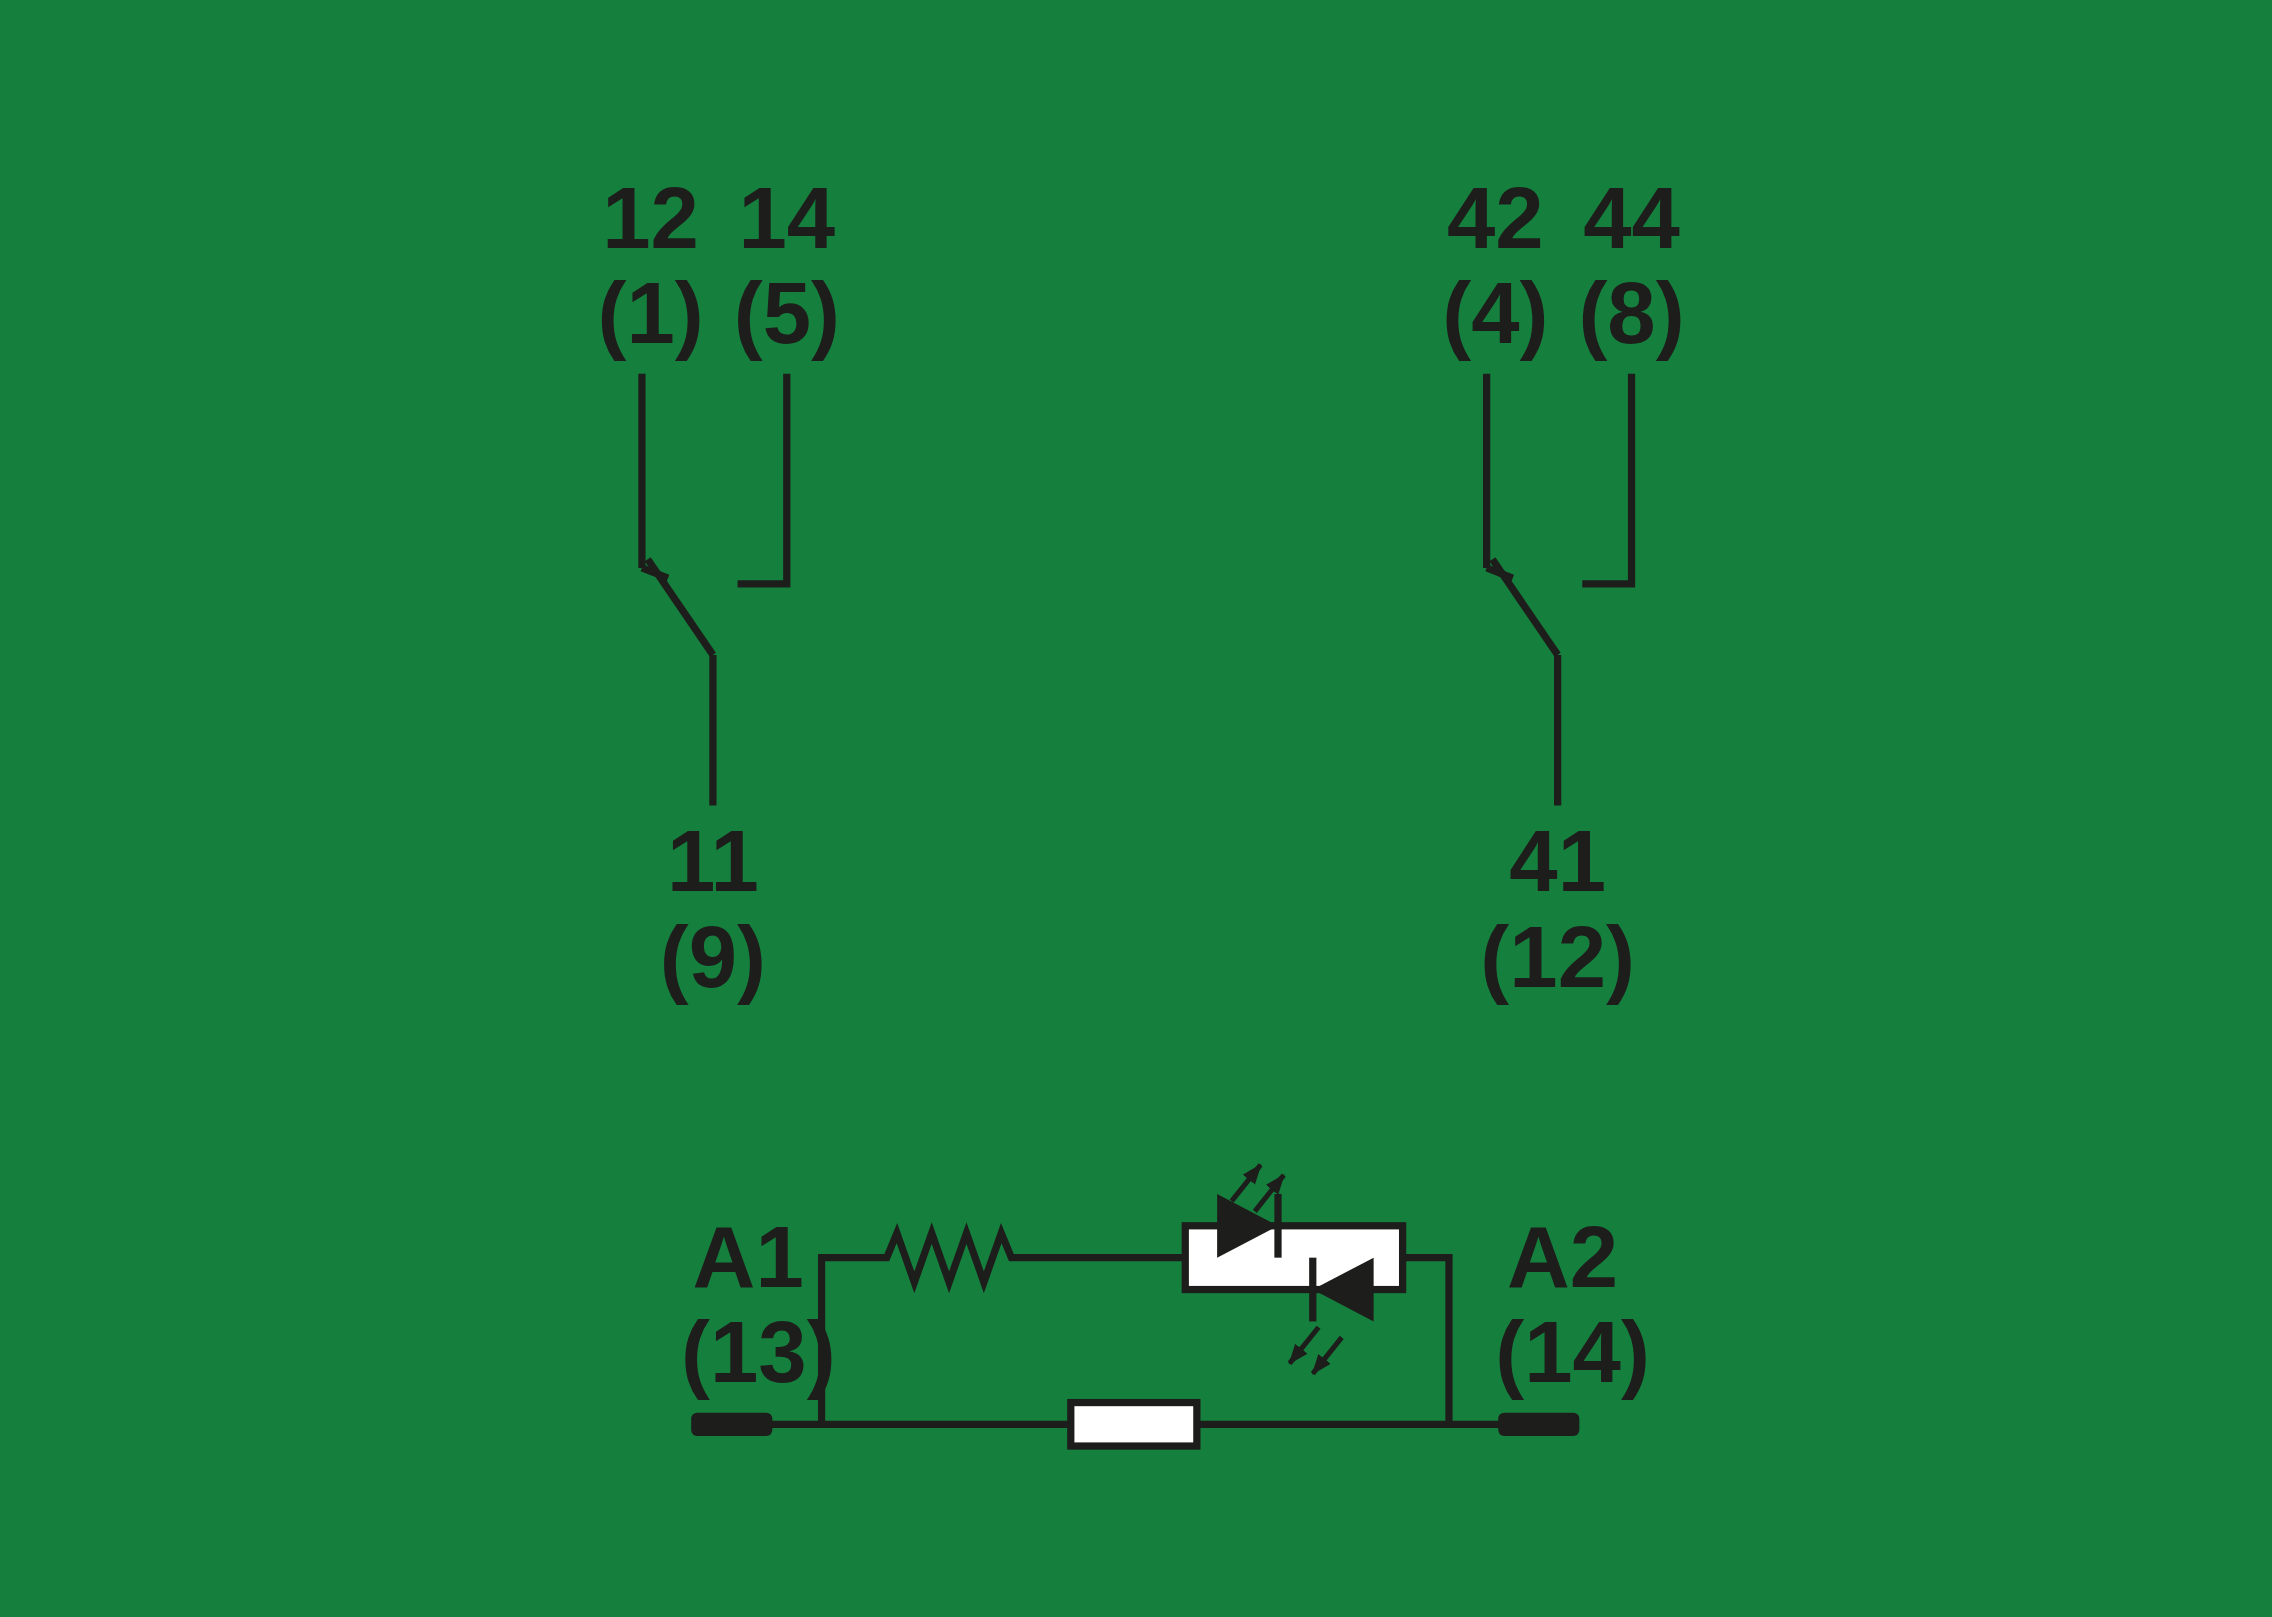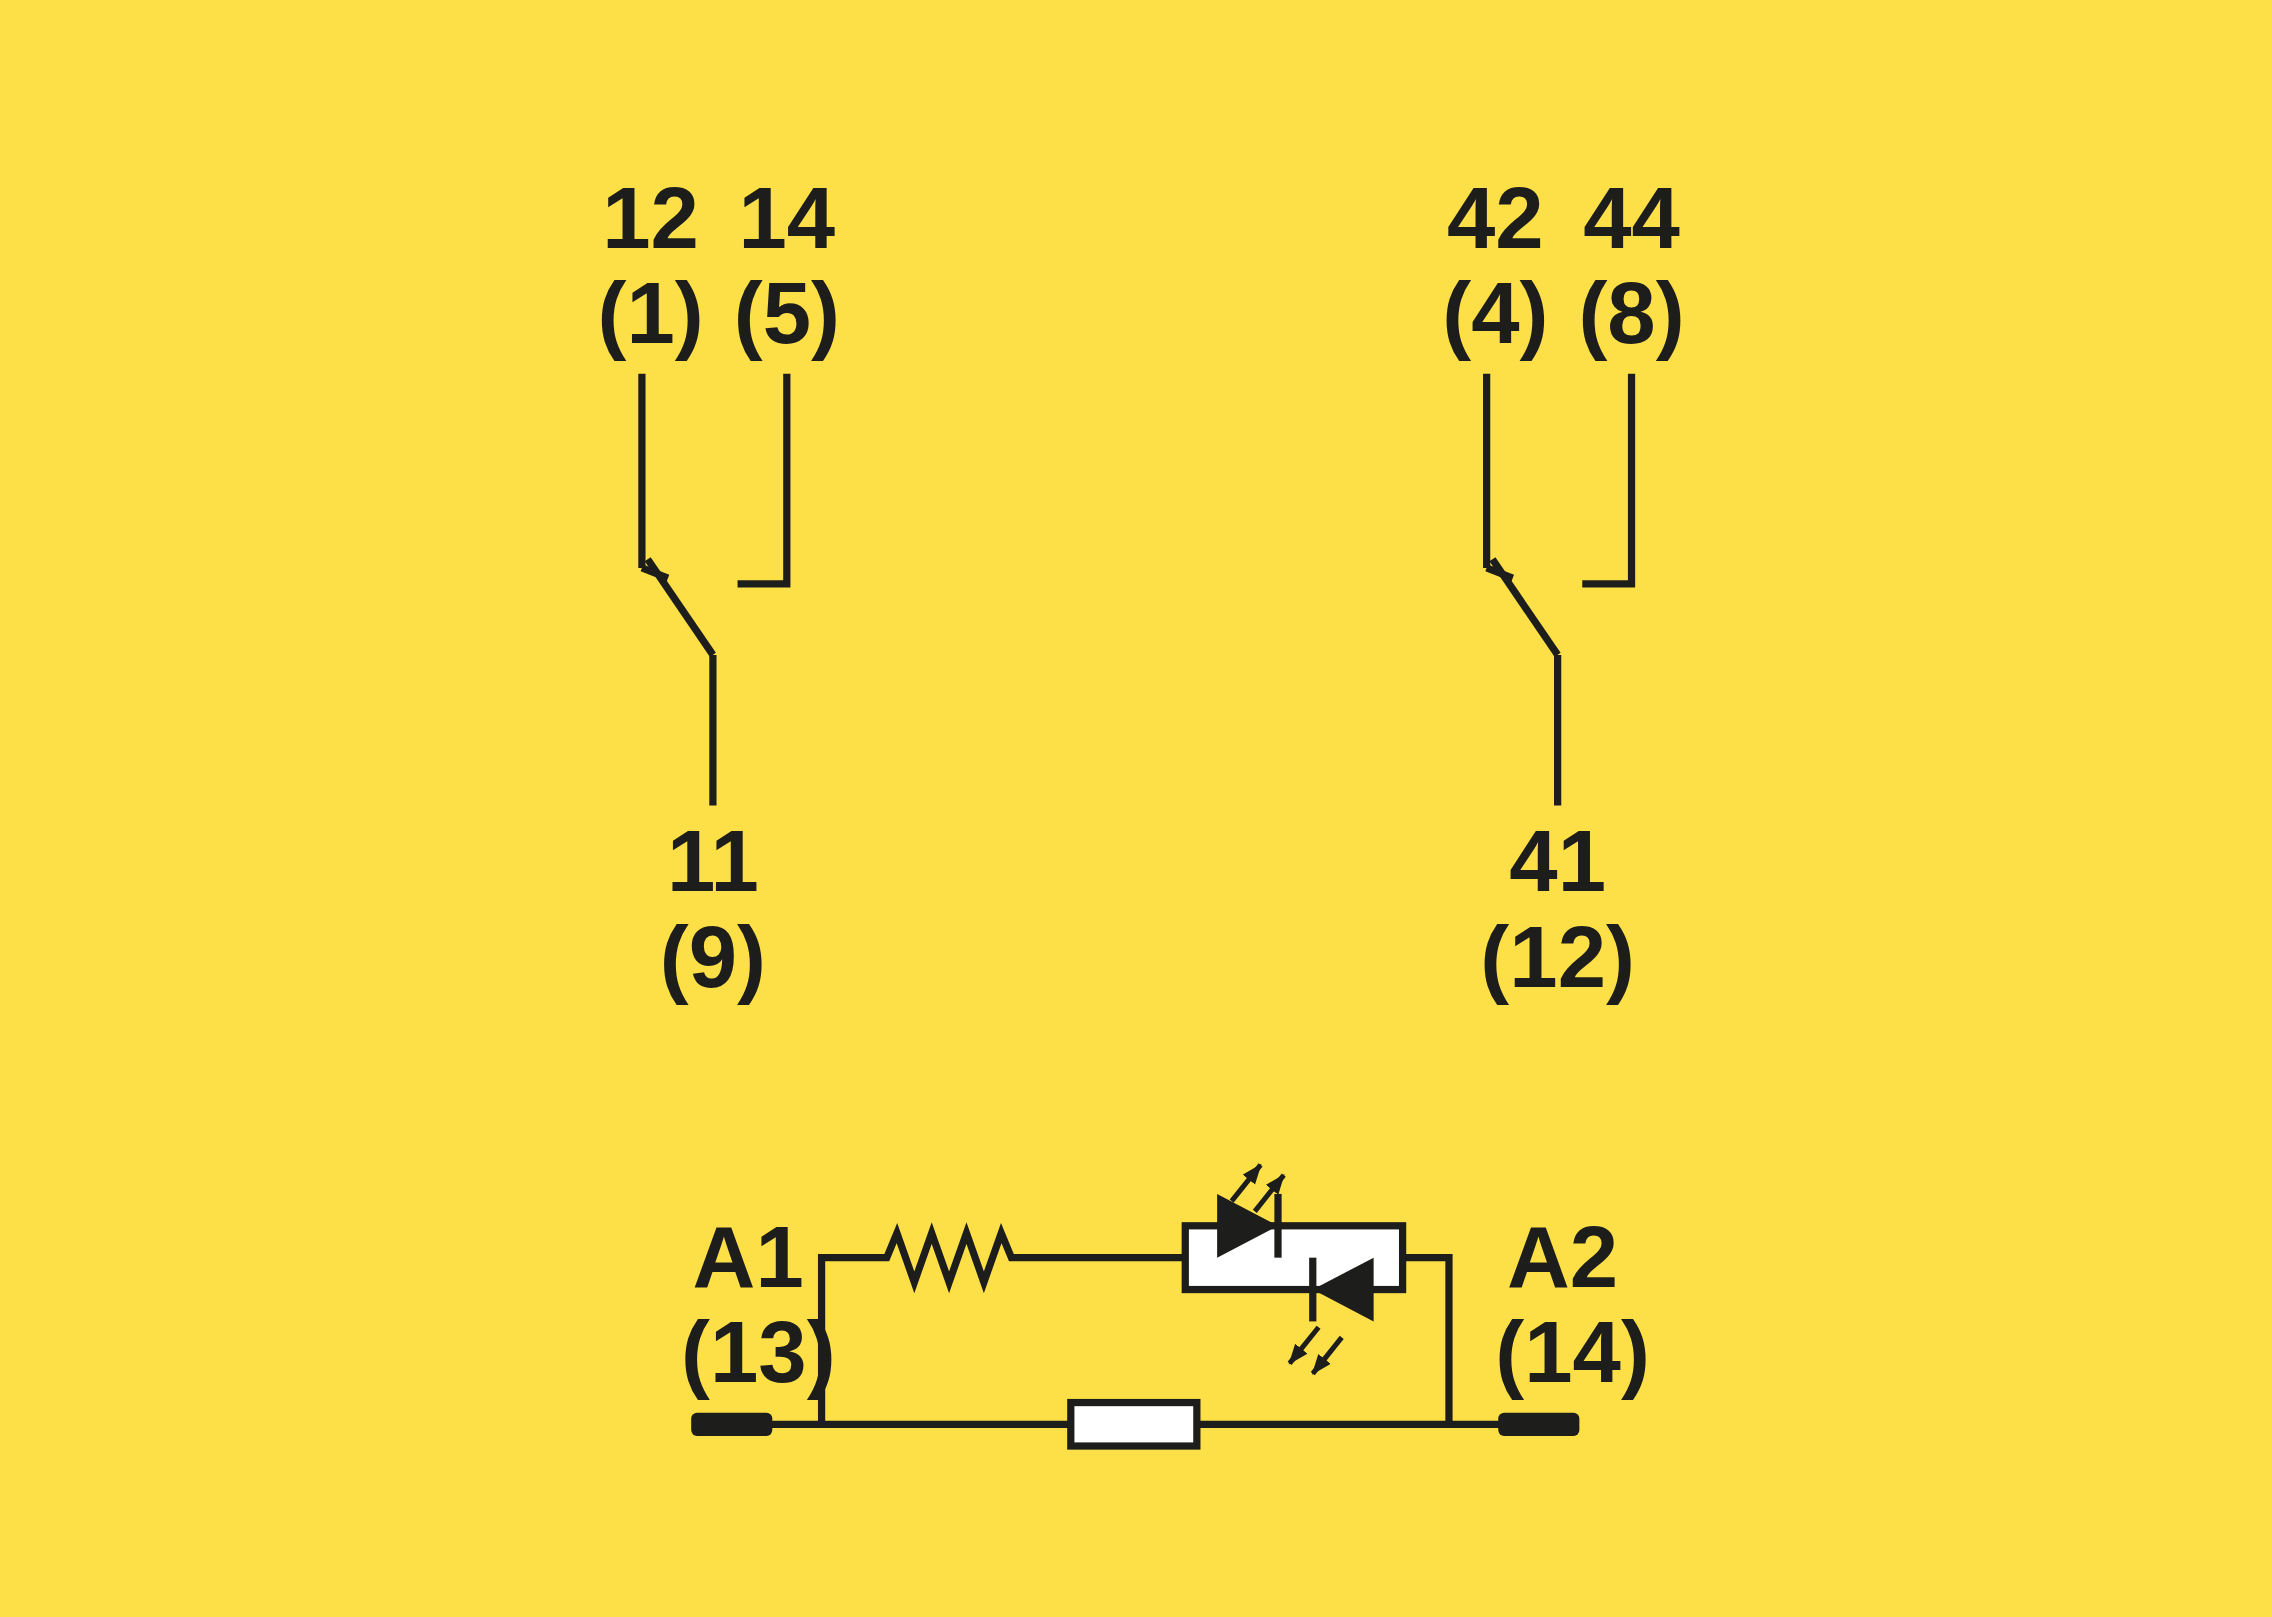--- a/index.html
+++ b/index.html
@@ -9,21 +9,21 @@
     width: 100%;
     height: 100%;
     overflow: hidden;
   }
   .diagram-wrap {
     width: 100vw;
     height: 100vh;
     display: flex;
     align-items: center;
     justify-content: center;
-    background: #fde047;
+    background: #15803d;
   }
   svg {
     width: 100%;
     height: 100%;
     display: block;
   }
   .wire {
     fill: none;
     stroke: #1d1d1b;
     stroke-width: 5;

